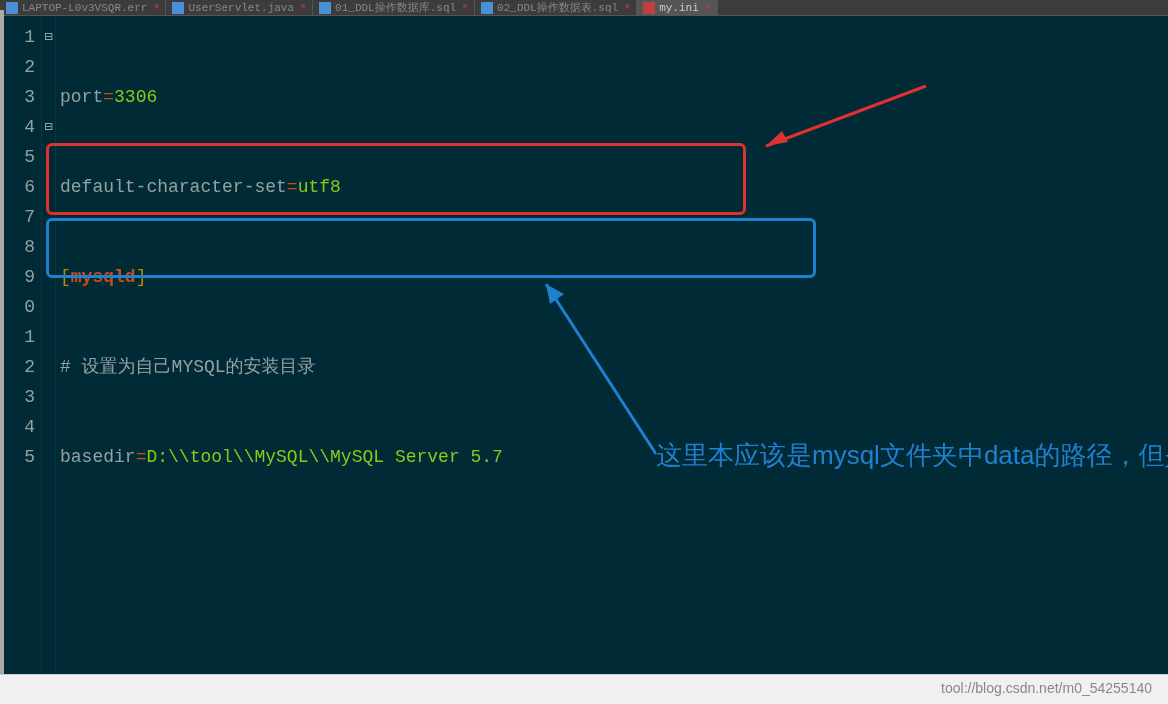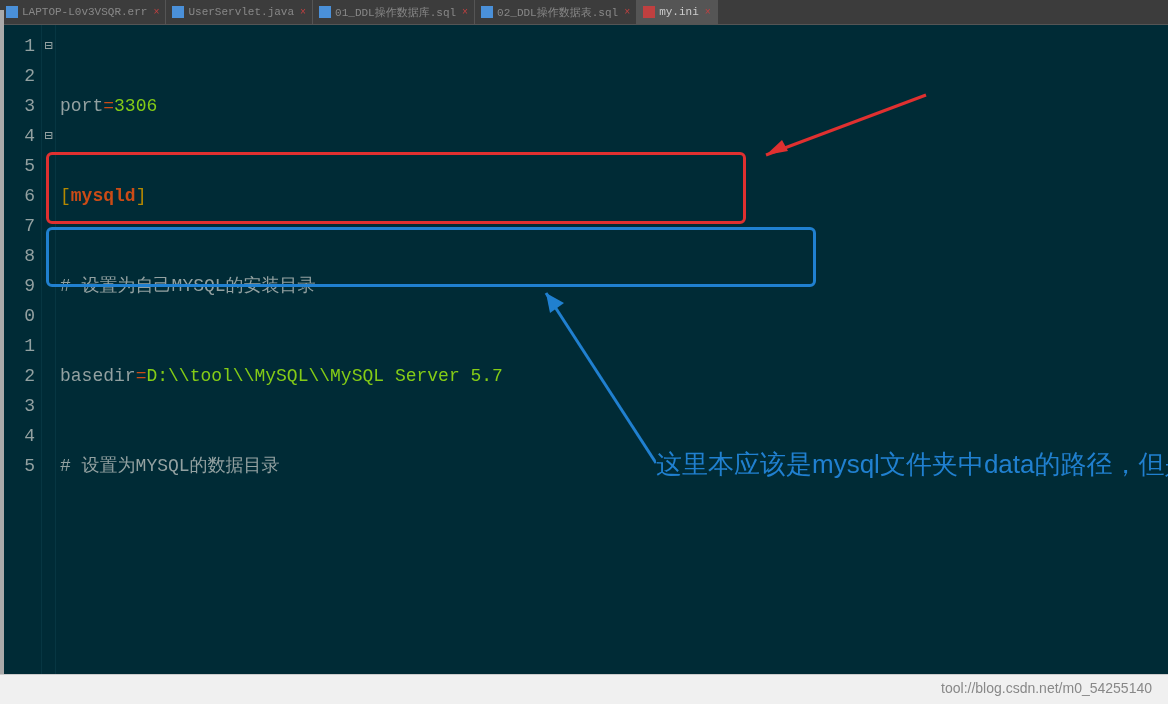--- a/index.html
+++ b/index.html
@@ -12,21 +12,21 @@
       font-family: "Courier New", monospace;
       font-size: 18px;
       width: 1168px;
       height: 704px;
       overflow: hidden;
       position: relative;
     }
     .tab-bar {
       display: flex;
       background: #3c3c3c;
-      height: 25px;
+      height: 16px;
       border-bottom: 1px solid #555;
       overflow: hidden;
     }
     .tab {
       display: flex;
       align-items: center;
       padding: 2px 6px;
       font-size: 11px;
       color: #888;
       white-space: nowrap;
@@ -229,24 +229,24 @@
     <div class="mark"></div>
     <div class="mark"></div>
     <div class="mark"></div>
     <div class="mark"></div>
     <div class="mark"></div>
     <div class="mark"></div>
     <div class="mark"></div>
   </div>
   <div class="code">
     <div class="line"><span class="key-gray">port</span><span class="eq-red">=</span><span class="val-gray">3306</span></div>
+    <div class="line"><span class="key-gray">default-character-set</span><span class="eq-red">=</span><span class="val-gray">utf8</span></div>
     <div class="line"><span class="bracket-yellow">[</span><span class="section-red">mysqld</span><span class="bracket-yellow">]</span></div>
     <div class="line"><span class="comment-gray"># </span><span class="comment-gray">设置为自己MYSQL的安装目录</span></div>
     <div class="line"><span class="key-gray">basedir</span><span class="eq-red">=</span><span class="val-gray">D:\\tool\\MySQL\\MySQL Server 5.7</span></div>
-    <div class="line"><span class="comment-gray"># </span><span class="comment-gray">设置为MYSQL的数据目录</span></div>
     
     
     
     
     
     
     
 
     <div class="red-box" style="left:-10px; top:127px; width:700px; height:72px;"></div>
     <div class="blue-box" style="left:-10px; top:202px; width:770px; height:60px;"></div>

